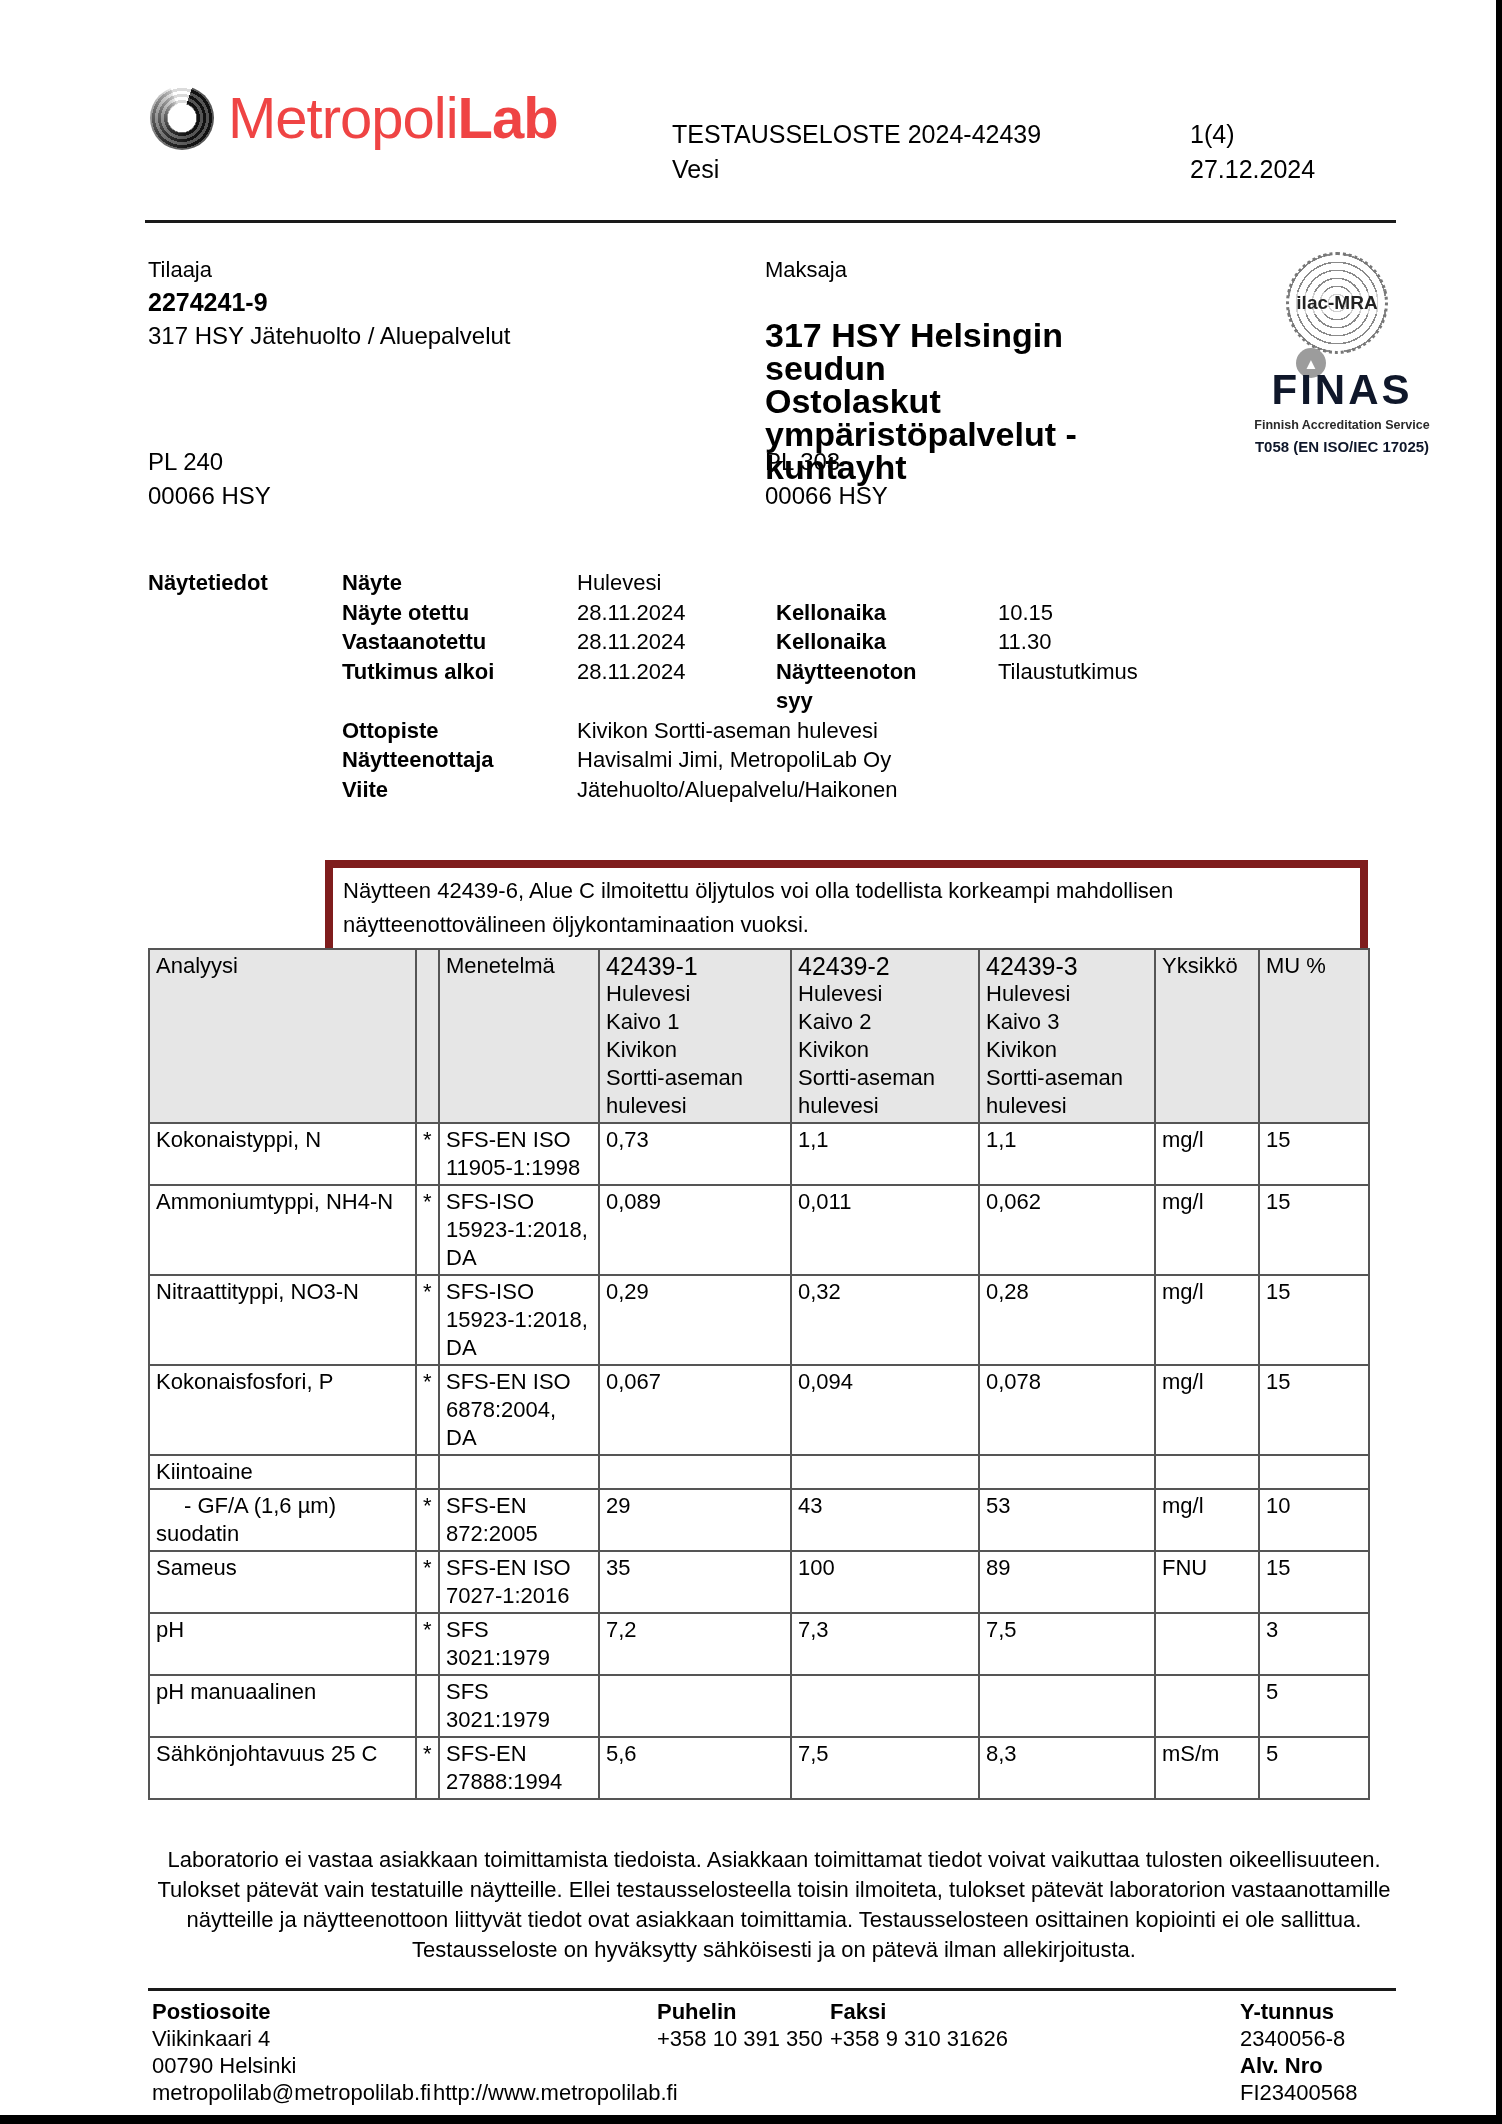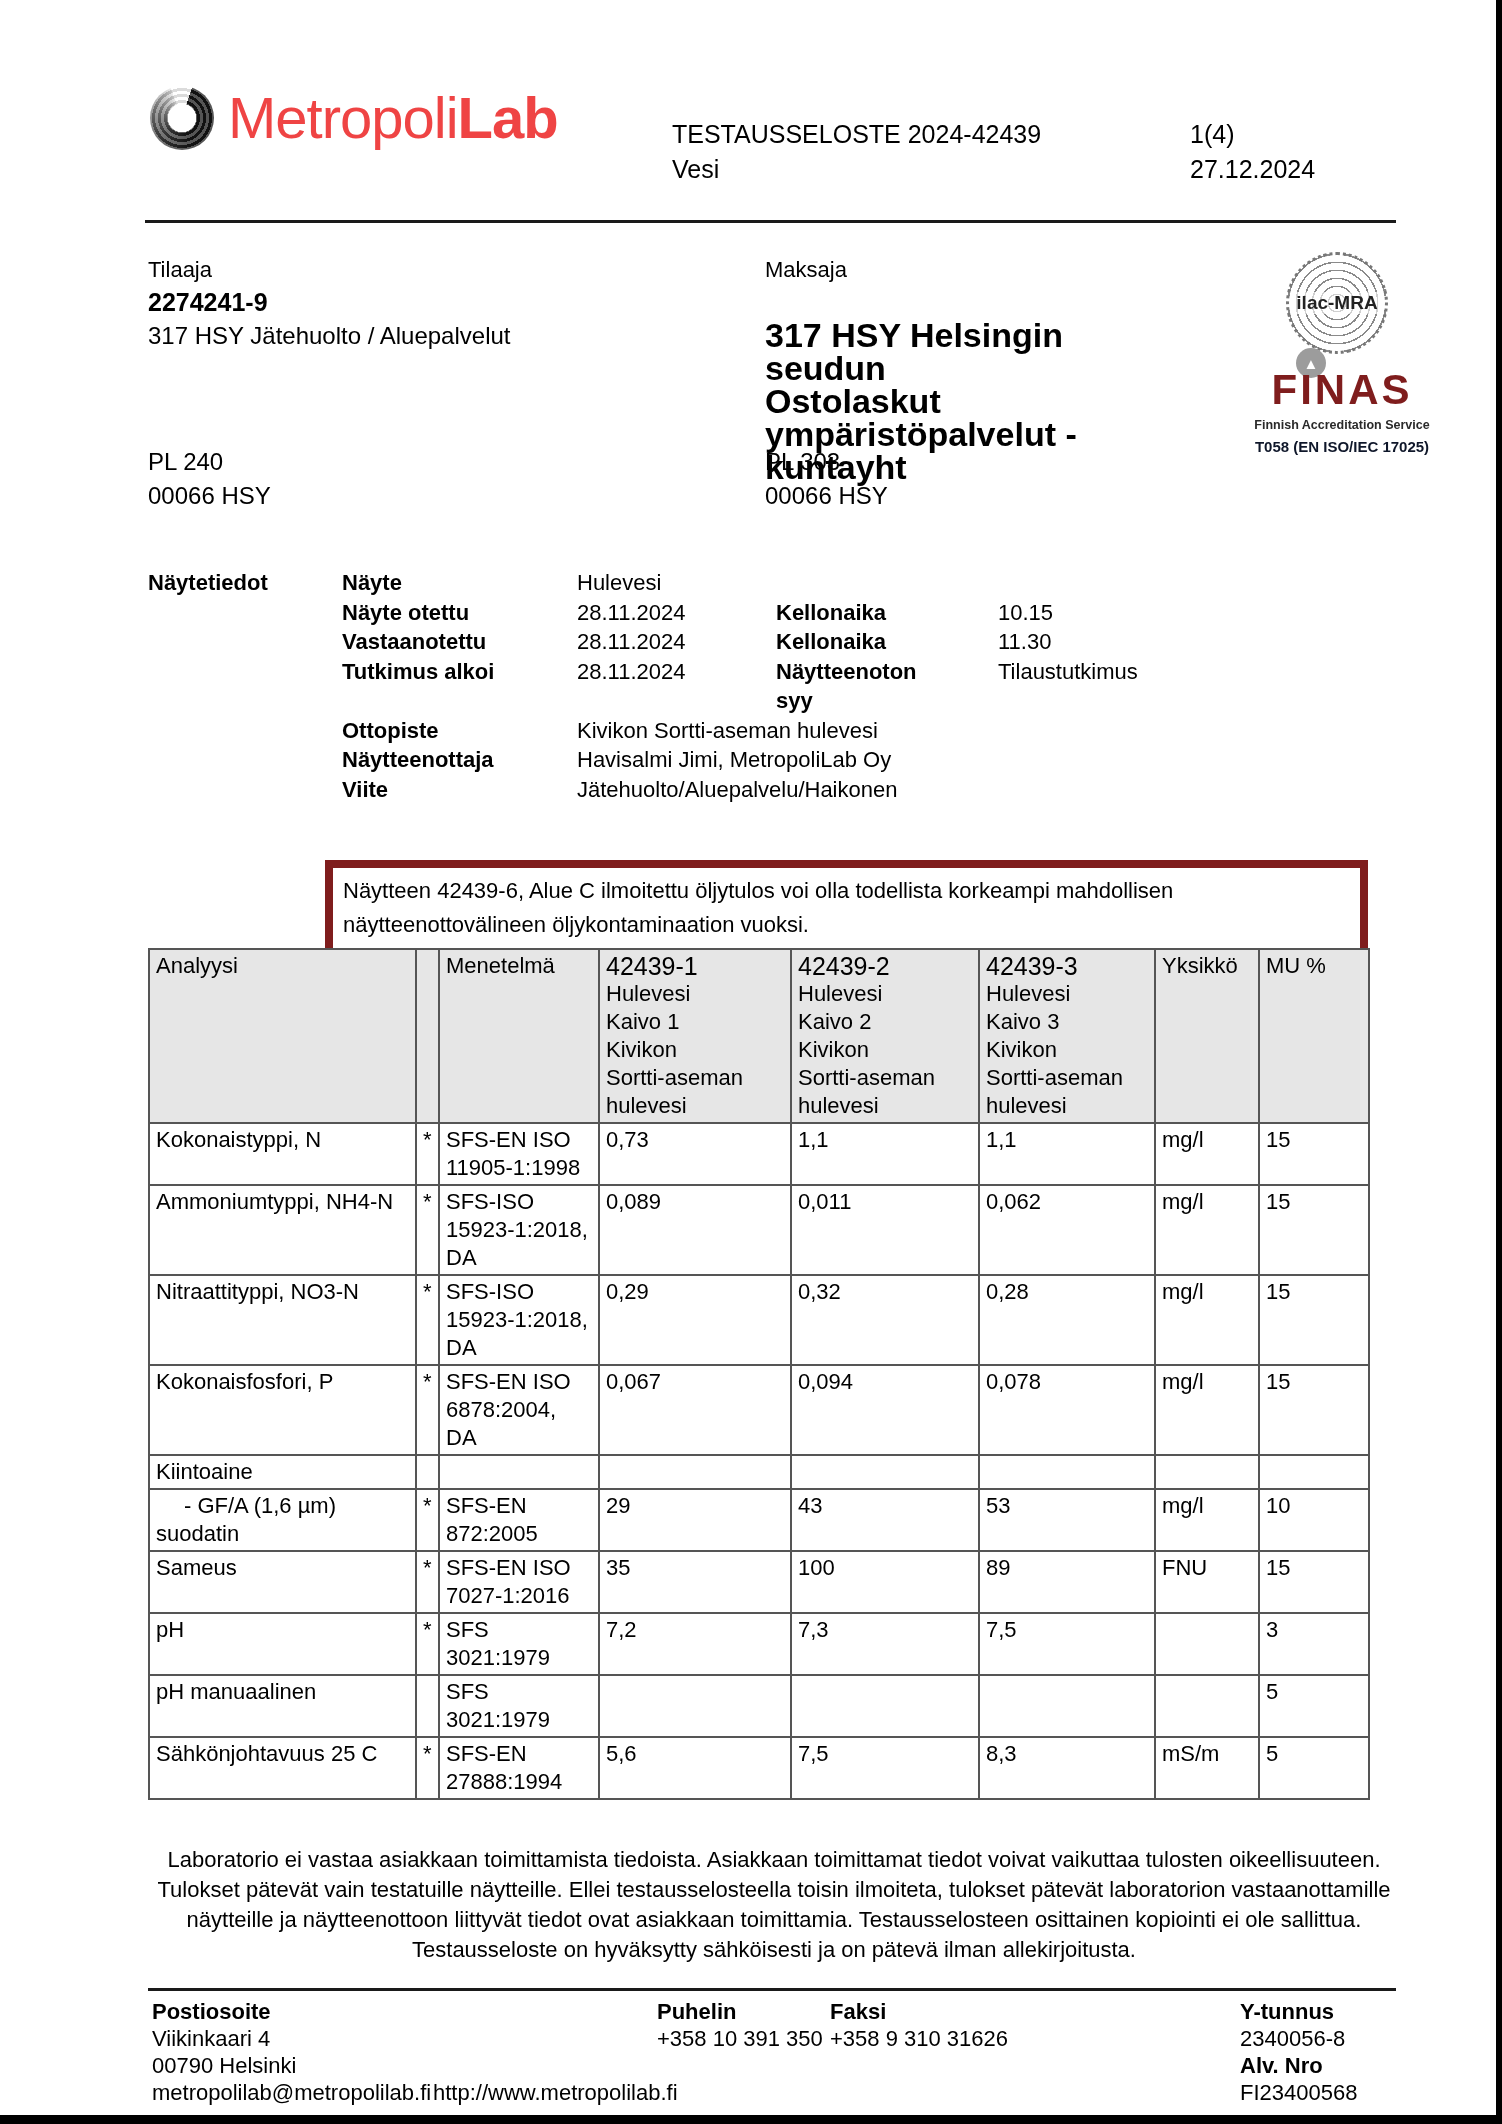--- a/index.html
+++ b/index.html
@@ -33,21 +33,21 @@
   .addr{position:absolute;font-size:24px;line-height:34px;}
 
   
   .ilac{position:absolute;left:1286px;top:252px;width:96px;height:96px;border-radius:50%;
     background:repeating-radial-gradient(circle at 50% 50%, #8a8a8a 0 1.5px, #fff 1.5px 8px);
     border:3px dotted #777;display:flex;align-items:center;justify-content:center;}
   .ilac span{font-weight:bold;font-size:19px;color:#222;background:rgba(255,255,255,.6);padding:0 2px;}
   .finas-icon{position:absolute;left:1296px;top:348px;width:30px;height:30px;border-radius:50%;
     background:#9c9c9c;color:#fff;display:flex;align-items:center;justify-content:center;font-size:15px;}
   .finas-word{position:absolute;left:1262px;top:366px;width:160px;text-align:center;
-    font-size:42px;font-weight:bold;letter-spacing:3px;color:#7f1d1d;}
+    font-size:42px;font-weight:bold;letter-spacing:3px;color:#0f172a;}
   .finas-sub{position:absolute;left:1252px;top:418px;width:180px;text-align:center;
     font-size:12.5px;font-weight:bold;color:#2a2a2a;}
   .finas-code{position:absolute;left:1252px;top:438px;width:180px;text-align:center;
     font-size:15px;font-weight:bold;color:#0f172a;}
 
   
   .sinfo{position:absolute;left:148px;top:568px;width:1240px;font-size:22px;line-height:29.5px;}
   .sinfo-label{position:absolute;left:0;top:0;font-weight:bold;}
   .sinfo-grid{margin-left:194px;}
   .sirow{display:flex;align-items:flex-start;}

